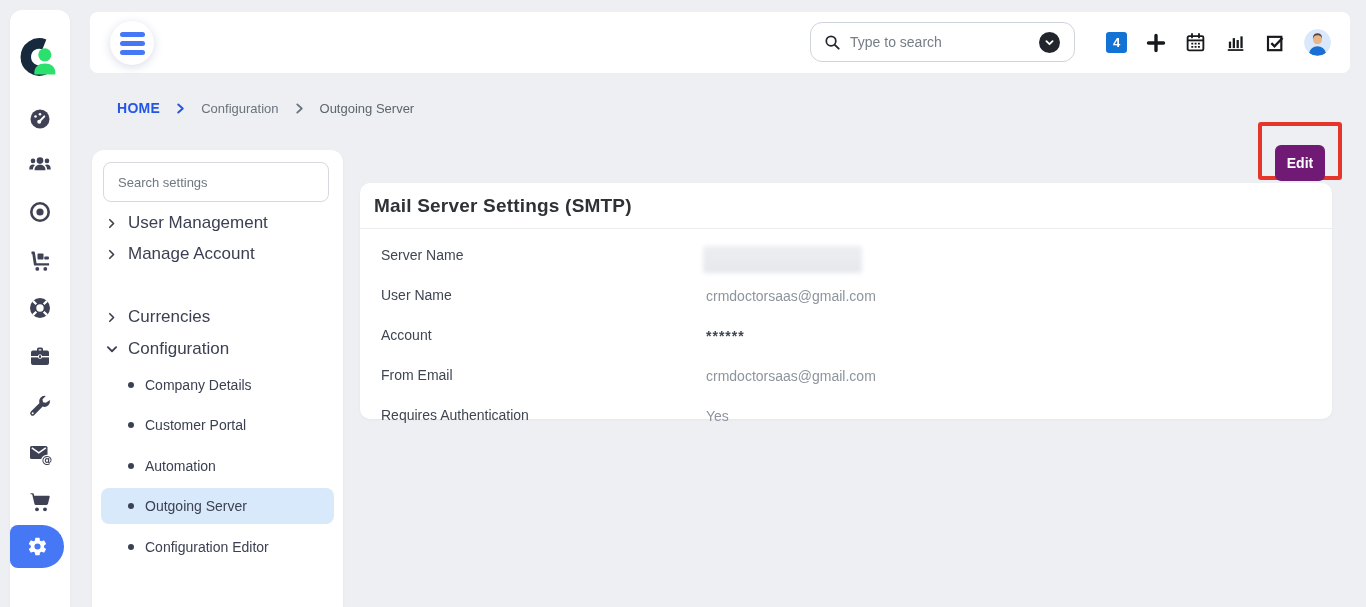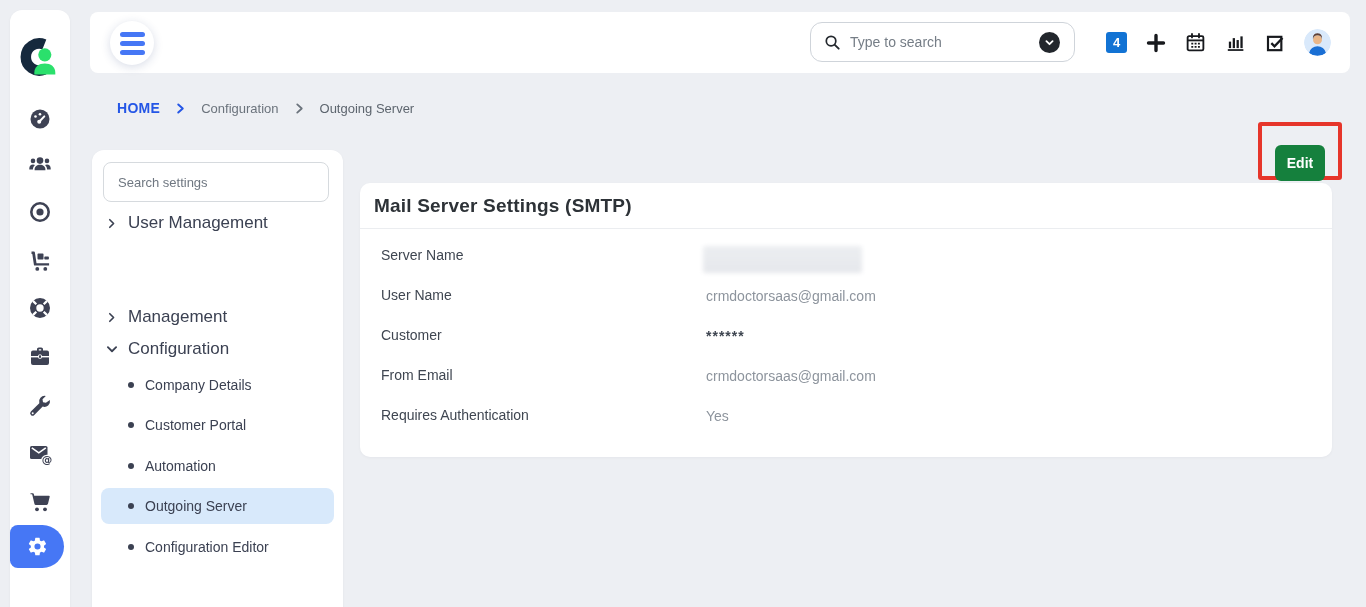--- a/index.html
+++ b/index.html
@@ -79,21 +79,21 @@
   .bc-item { color:#6b737c; font-size:13px; }
   .bc-last { color:#5d656e; font-size:13px; }
 
   
   #edit-annotation {
     left:1258px; top:122px; width:84px; height:58px;
     border:4px solid #e6352a; border-radius:3px;
     display:flex; align-items:center; justify-content:center;
   }
   #edit-btn {
-    width:50px; height:36px; background:#15803d; border:0; border-radius:6px;
+    width:50px; height:36px; background:#701a75; border:0; border-radius:6px;
     color:#fff; font:600 14px "Liberation Sans", sans-serif; cursor:pointer;margin-top:23px;
   }
 
   
   #settings-panel {
     left:92px; top:150px; width:251px; height:457px;
     background:#fff; border-radius:12px 12px 0 0;
     box-shadow:0 1px 3px rgba(16,24,40,.05);
   }
   #settings-search {
@@ -111,21 +111,21 @@
   .sub-row { position:absolute; left:0; height:24px; display:flex; align-items:center; cursor:pointer; }
   .sub-row .dot { width:6px; height:6px; background:#3b4152; border-radius:50%; margin:0 11px 0 36px; }
   .sub-row .slabel { font-size:14px; color:#3b4152; }
   #active-bg {
     position:absolute; left:9px; top:338px; width:233px; height:36px;
     background:#d8e9fb; border-radius:8px;
   }
 
   
   #main-card {
-    left:360px; top:183px; width:972px; height:274px;
+    left:360px; top:183px; width:972px; height:236px;
     background:#fff; border-radius:10px;
     box-shadow:0 1px 3px rgba(16,24,40,.04);
     padding-left:16px;
   }
   #card-title {
     position:absolute; left:14px; top:12px;
     font-size:19px; font-weight:bold; color:#2d3237; letter-spacing:.2px;
   }
   #card-divider { position:absolute; left:0; top:45px; width:100%; height:1px; background:#ebedf0; }
   .field-row { position:absolute; left:0; width:100%; height:20px; }
@@ -317,27 +317,35 @@
   <div id="active-bg"></div>
 
   <div class="tree-row" style="top:61px">
     <span class="chev">
         <svg width="11" height="11" viewBox="0 0 16 16">
           <path d="M5.5 2.5l5.5 5.5-5.5 5.5" fill="none" stroke="currentColor" stroke-width="2.4" stroke-linecap="round" stroke-linejoin="round"></path>
         </svg>
       </span>
     <span class="tlabel">User Management</span>
   </div>
+  <div class="tree-row" style="top:92px">
+    <span class="chev">
+        <svg width="11" height="11" viewBox="0 0 16 16">
+          <path d="M5.5 2.5l5.5 5.5-5.5 5.5" fill="none" stroke="currentColor" stroke-width="2.4" stroke-linecap="round" stroke-linejoin="round"></path>
+        </svg>
+      </span>
+    <span class="tlabel">Manage Account</span>
+  </div>
   <div class="tree-row" style="top:155px">
     <span class="chev">
         <svg width="11" height="11" viewBox="0 0 16 16">
           <path d="M5.5 2.5l5.5 5.5-5.5 5.5" fill="none" stroke="currentColor" stroke-width="2.4" stroke-linecap="round" stroke-linejoin="round"></path>
         </svg>
       </span>
-    <span class="tlabel">Management</span>
+    <span class="tlabel">Currencies</span>
   </div>
   <div class="tree-row" style="top:187px">
     <span class="chev">
         <svg width="12" height="12" viewBox="0 0 16 16">
           <path d="M2.5 5.5l5.5 5.5 5.5-5.5" fill="none" stroke="currentColor" stroke-width="2.4" stroke-linecap="round" stroke-linejoin="round"></path>
         </svg>
       </span>
     <span class="tlabel">Configuration</span>
   </div>
 
@@ -370,21 +378,21 @@
   <div class="field-row" style="top:64px">
     <span class="field-label">Server Name</span>
   </div>
   <div id="redacted-box"></div>
 
   <div class="field-row" style="top:104px">
     <span class="field-label">User Name</span>
     <span class="field-value">crmdoctorsaas@gmail.com</span>
   </div>
   <div class="field-row" style="top:144px">
-    <span class="field-label">Customer</span>
+    <span class="field-label">Account</span>
     <span class="field-value strong">******</span>
   </div>
   <div class="field-row" style="top:184px">
     <span class="field-label">From Email</span>
     <span class="field-value">crmdoctorsaas@gmail.com</span>
   </div>
   <div class="field-row" style="top:224px">
     <span class="field-label">Requires Authentication</span>
     <span class="field-value">Yes</span>
   </div>

